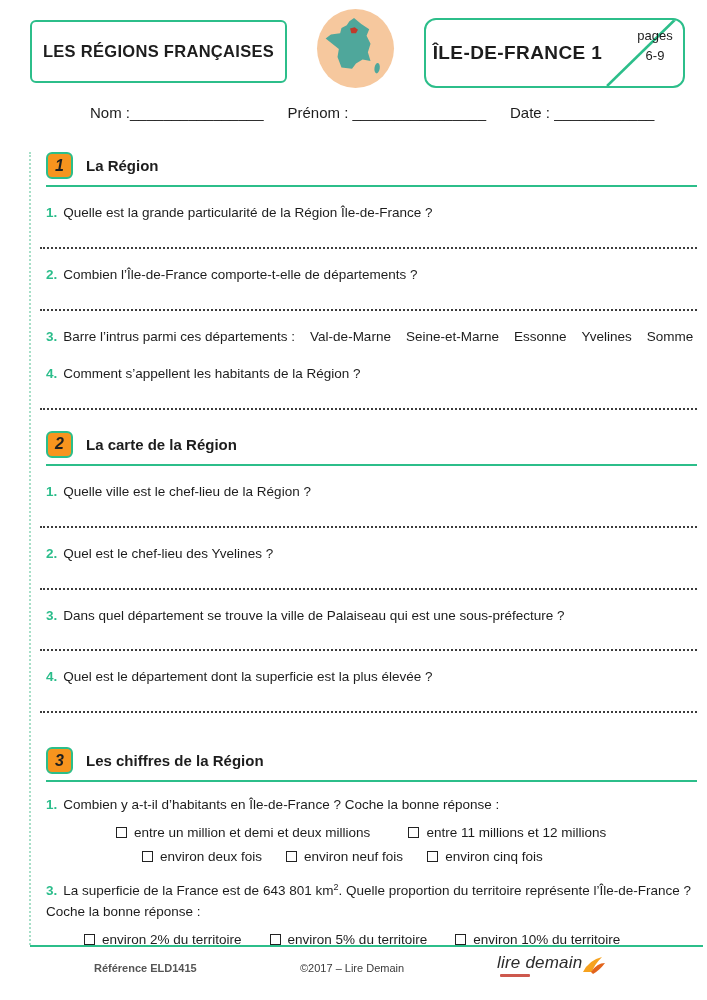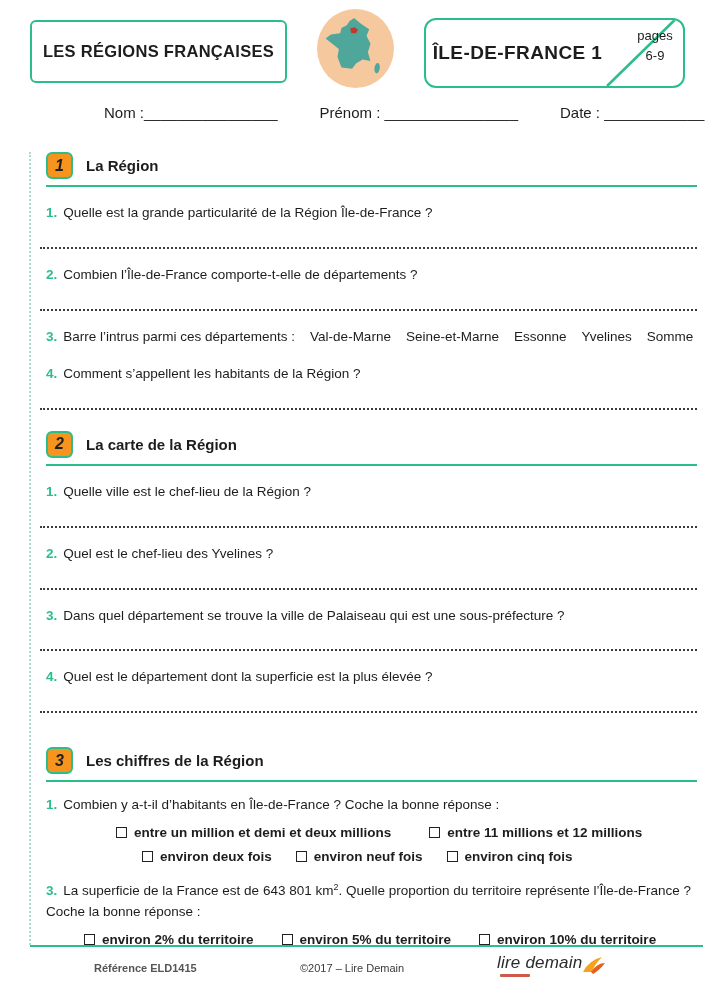--- a/index.html
+++ b/index.html
@@ -32,22 +32,22 @@
     font-weight:bold; font-size:19px; letter-spacing:.4px; white-space:nowrap;
   }
   .title-box svg.diag { position:absolute; inset:0; width:100%; height:100%; }
   .pages-col {
     position:absolute; right:3px; top:6px; width:50px; text-align:center;
     font-size:13px; line-height:1.55; color:#1d1d1d;
   }
 
   
   .identity {
-    position:absolute; top:104px; left:104px; width:600px;
-    font-size:15px; display:flex; column-gap:42px; white-space:nowrap;
+    position:absolute; top:104px; left:90px; width:600px;
+    font-size:15px; display:flex; column-gap:24px; white-space:nowrap;
   }
   .identity .blank { letter-spacing:0; }
 
   
   .vline {
     position:absolute; left:29px; top:152px; height:793px; width:0;
     border-left:2px dotted #A7DFC8;
   }
   .content { position:absolute; left:46px; top:152px; width:651px; }
 
@@ -74,21 +74,21 @@
     margin-top:23px; margin-left:-6px;
   }
   .nowrap { white-space:nowrap; width:660px; }
   .dept { margin-left:15px; }
   sup { font-size:9px; }
 
   .opts { display:flex; margin-top:9px; font-size:13.5px; }
   .opts-1 { margin-left:70px; gap:38px; }
   .opts-2 { margin-left:96px; gap:24px; }
   .opts-3 { margin-left:38px; gap:28px; }
-  .opt { white-space:nowrap;font-weight:bold; }
+  .opt { white-space:nowrap; }
   .cb {
     display:inline-block; width:11px; height:11px; border:1.6px solid #222;
     margin-right:7px; vertical-align:-1px; background:#fff;
   }
 
   
   .footer { position:absolute; left:0; top:945px; width:707px; }
   .footer-line { margin-left:30px; width:673px; border-top:2.5px solid #2CBE8A; }
   .footer-row { position:relative; height:40px; font-size:11px; color:#3a3a3a; }
   .ref  { position:absolute; left:94px;  top:15px; font-weight:bold; color:#555; }

